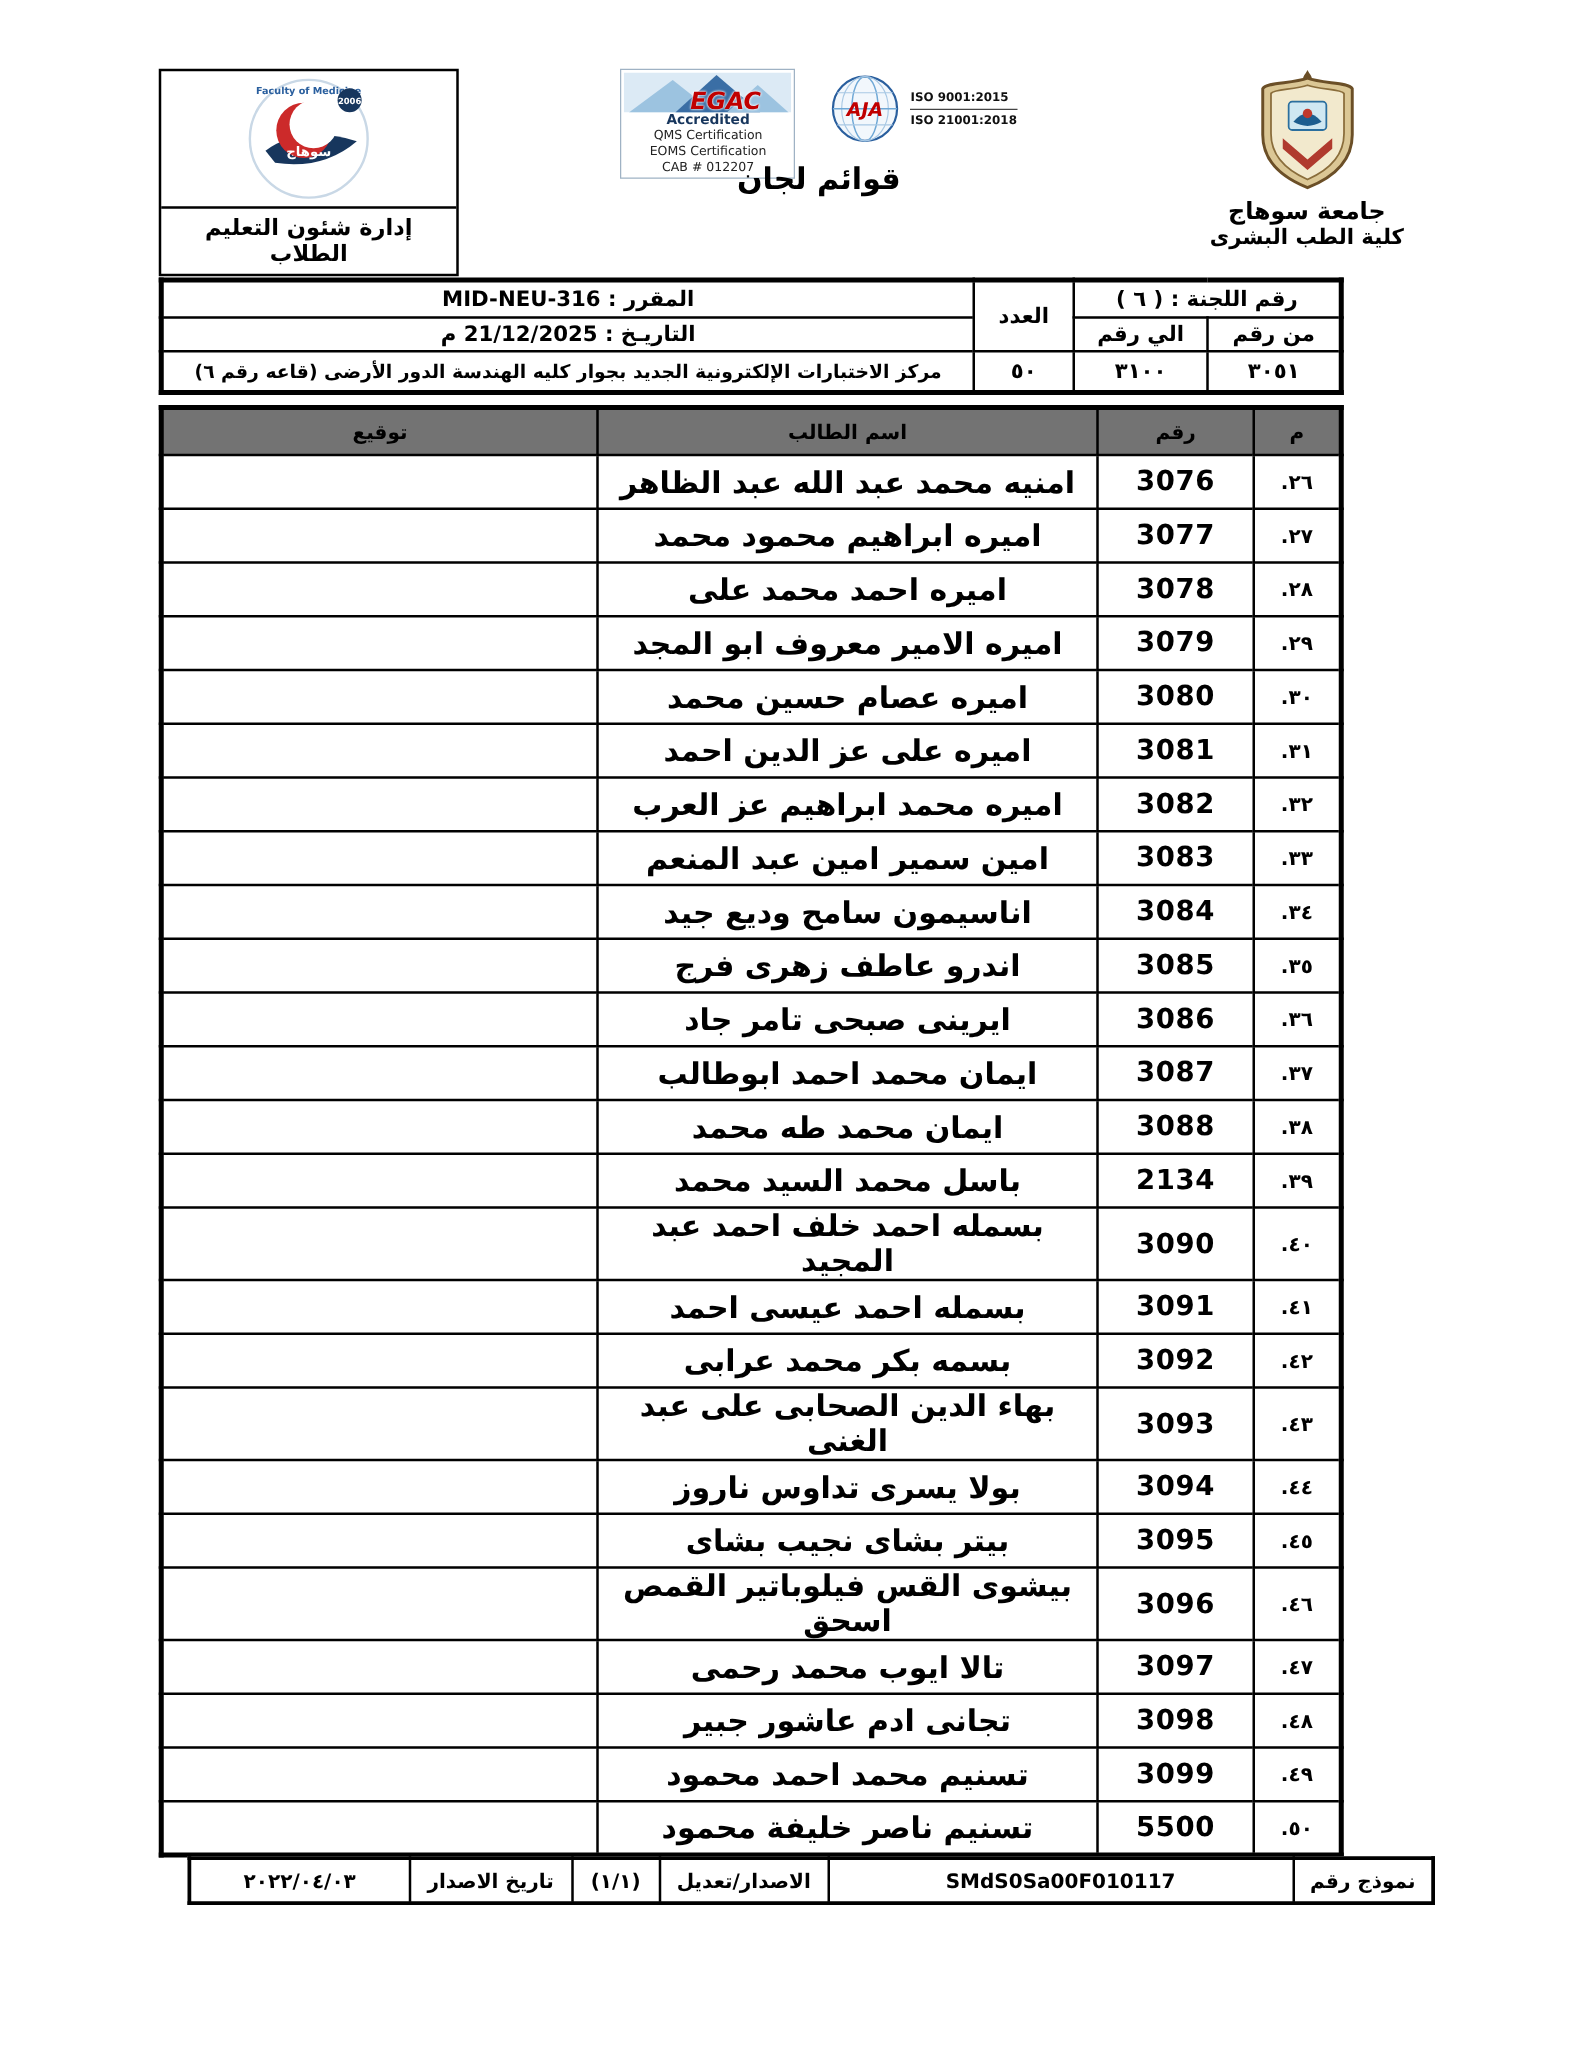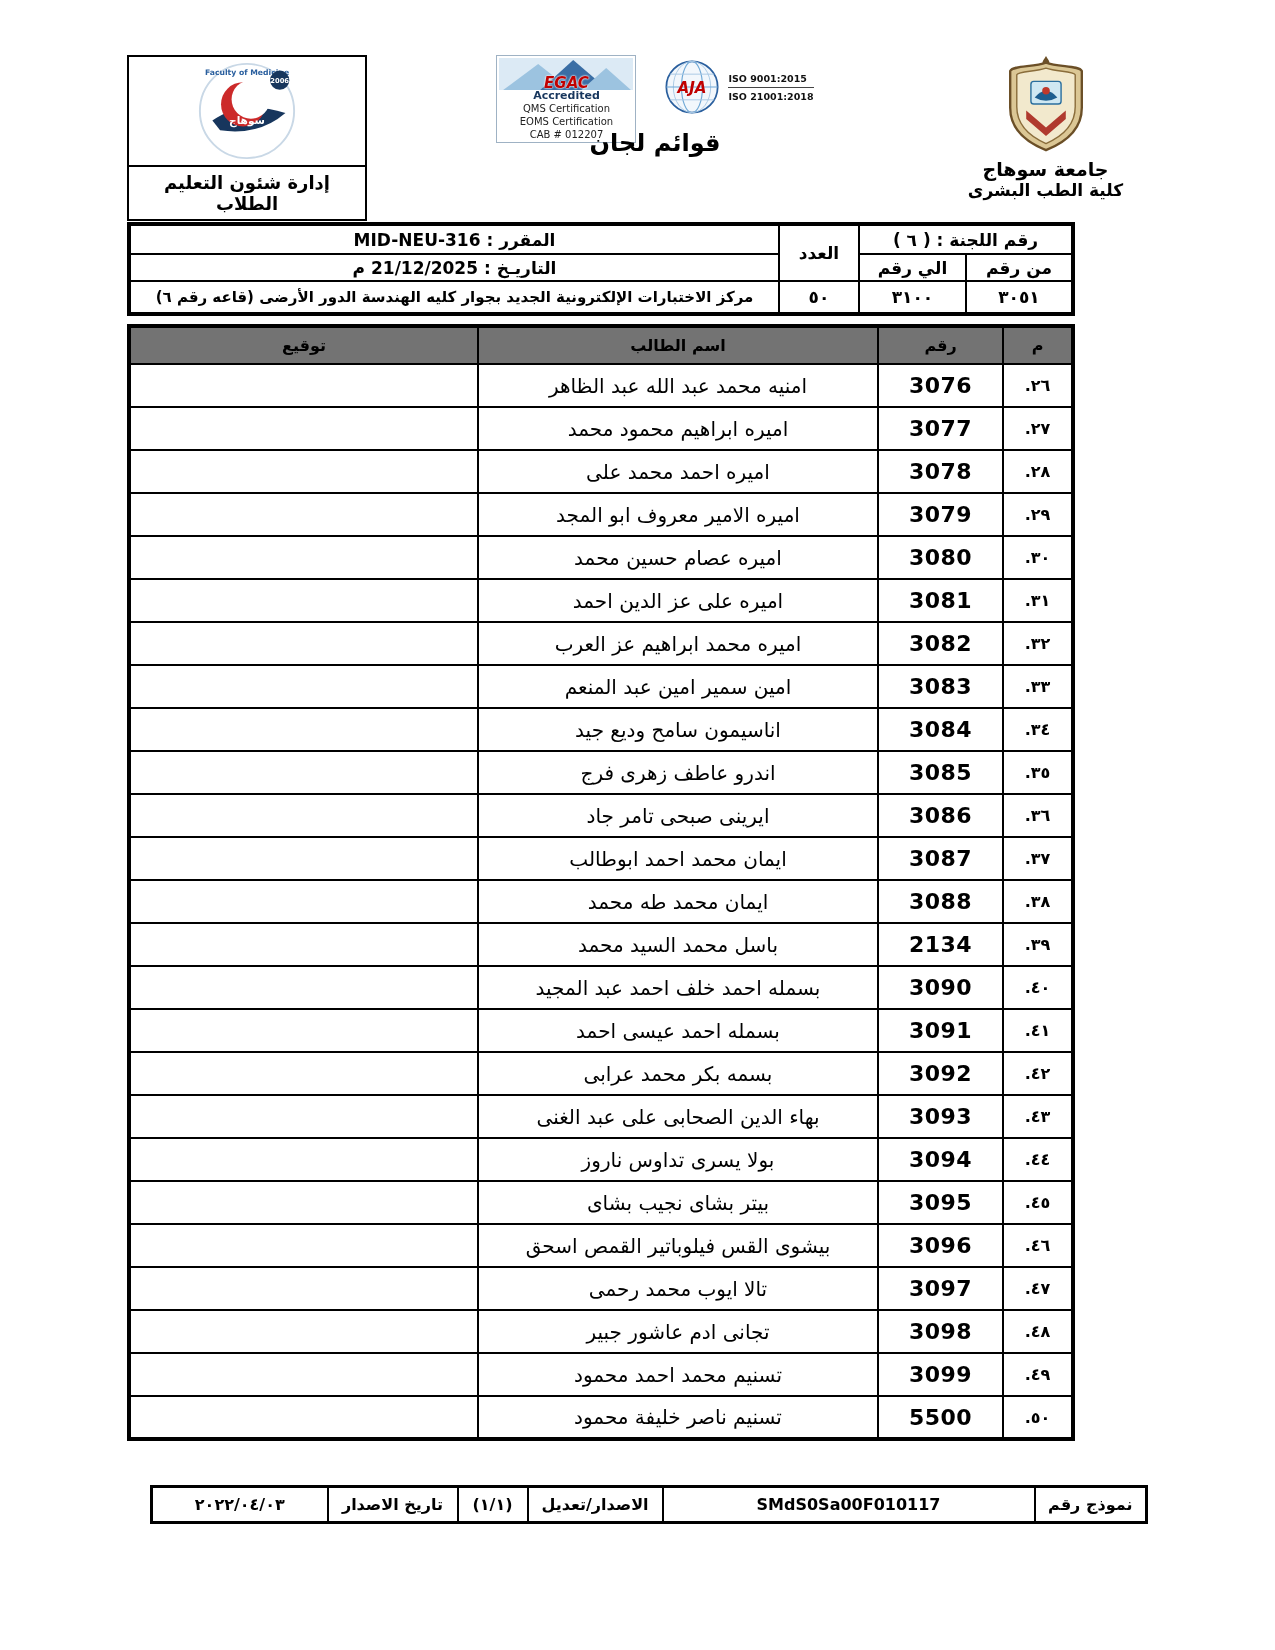--- a/index.html
+++ b/index.html
@@ -25,22 +25,22 @@
     border-top:2px solid #000; text-align:center; font-weight:bold;
     font-size:18px; padding:5px 2px; direction:rtl;
   }
   
   .center-block { width:480px; text-align:center; }
   .accred-row { display:flex; justify-content:center; align-items:flex-start; gap:28px; height:72px; direction:ltr; }
   .egac-logo { width:140px; border:1px solid #9fb2c4; background:#fff; text-align:center; padding:2px 2px 1px; }
   .egac-top { position:relative; height:32px; }
   .egac-top svg { width:100%; height:100%; display:block; }
   .egac-name {
-    position:absolute; bottom:-2px; left:0; width:100%;
-    color:#c00000; font-weight:bold; font-style:italic; font-size:15px;
+    position:absolute; bottom:-2px; left:14px; width:100%;
+    color:#c00000; font-weight:bold; font-style:italic; font-size:19px;
     text-shadow:0 0 2px #fff, 0 0 2px #fff;
   }
   .egac-accredited { color:#17365d; font-weight:bold; font-size:11px; line-height:1.1; }
   .egac-small div { font-size:10px; color:#222; line-height:1.3; }
   .aja-logo { display:flex; align-items:center; gap:8px; padding-top:4px; }
   .aja-globe { width:56px; height:56px; }
   .aja-iso { font-size:9.5px; font-weight:bold; color:#111; text-align:left; direction:ltr; }
   .iso-divider { border-top:1.5px solid #444; margin:3px 0; }
   .doc-title { font-size:24px; font-weight:bold; margin-top:2px; direction:rtl; }
   .doc-subtitle { font-size:25px; font-weight:bold; margin-top:3px; direction:rtl; }
@@ -61,21 +61,21 @@
   .info-table .row2 td { height:27px; }
   .info-table .row3 td { height:33px; }
   .info-table .center-text { font-size:15px; }
 
   
   .main-table { position:absolute; top:324px; left:127px; width:948px; border:4px solid #000; }
   .main-table th { background:#737373; font-size:16px; font-weight:bold; height:38px; padding:2px; }
   .main-table td { height:43px; padding:0 6px; }
   td.serial { font-size:16px; font-weight:bold;margin-top:48px; }
   td.number { font-size:22px; font-weight:bold; letter-spacing:0.5px; }
-  td.name { font-size:20px; font-weight:normal; }
+  td.name { font-size:24px; font-weight:bold; }
   td.signature { }
 
   
   .footer-table { position:absolute; top:1485px; left:150px; width:998px; border:3px solid #000; }
   .footer-table td { font-weight:bold; font-size:16px; padding:6px 6px; height:36px; }
 
   .ltr { direction:ltr; unicode-bidi:isolate; display:inline-block; }
 </style>
 </head>
 <body>

